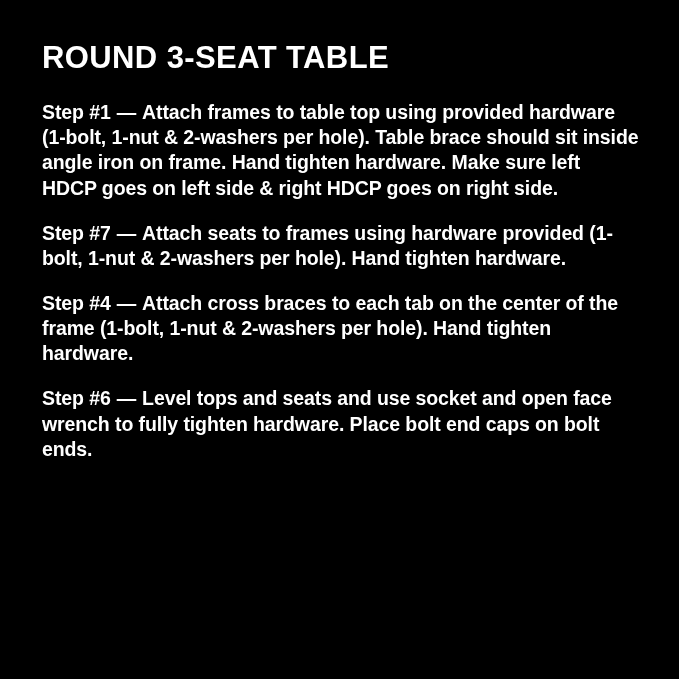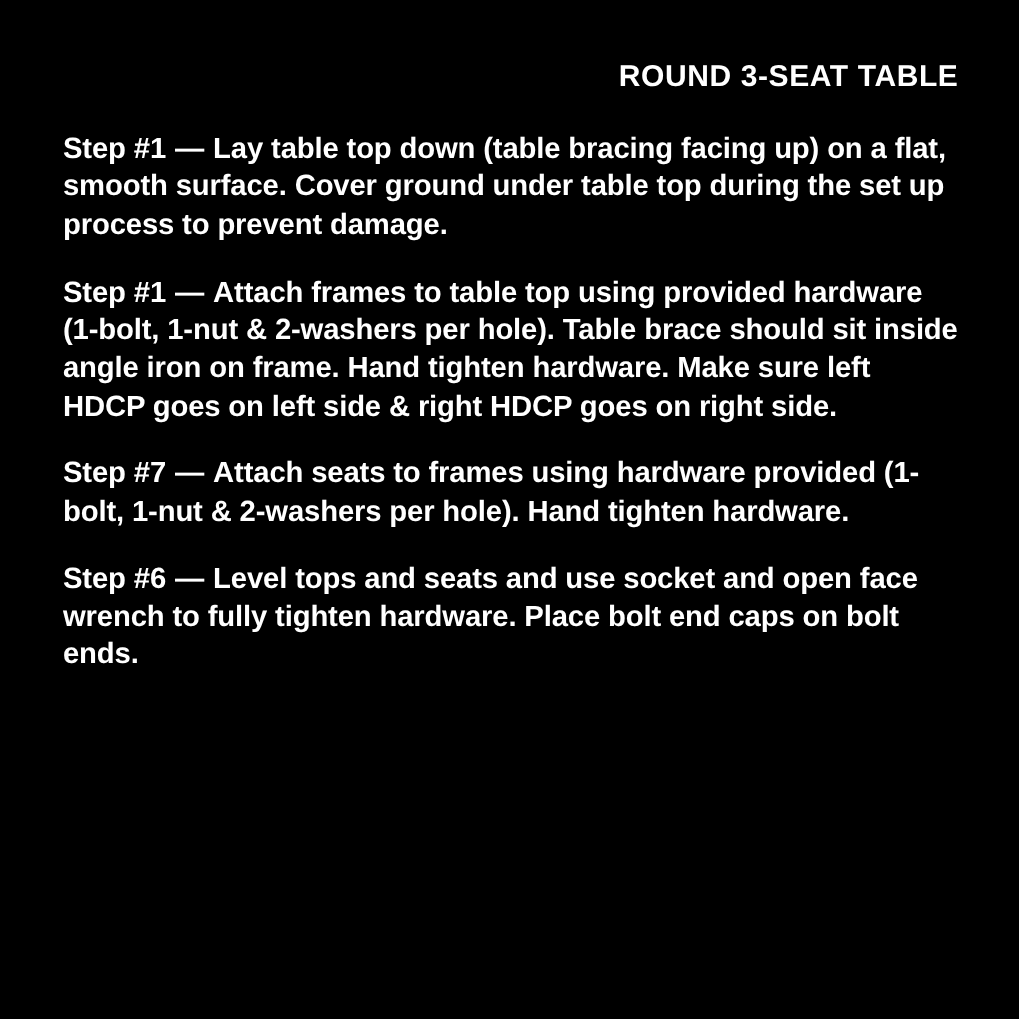--- a/index.html
+++ b/index.html
@@ -16,22 +16,22 @@
     -webkit-font-smoothing: antialiased;
   }
   .sheet {
     box-sizing: border-box;
     width: 679px;
     height: 679px;
     background: #000000;
     padding: 36px 40px 10px 42px;
   }
   .title {
-    text-align: right;
-    font-size: 20px;
+    text-align: left;
+    font-size: 31px;
     font-weight: 800;
     letter-spacing: 0.4px;
     line-height: 1.15;
     margin: 4px 0 0 0;
   }
   .subtitle {
     text-align: center;
     font-size: 24px;
     font-weight: 800;
     letter-spacing: 0.2px;
@@ -61,32 +61,32 @@
 </style>
 </head>
 <body>
 
 <div class="sheet">
 
   <h1 class="title">ROUND 3-SEAT TABLE</h1>
 
   <div class="steps">
 
-    <p class="step">
-      <span class="label">Step #1</span><span class="dash">—</span><span class="body">Lay table top down (table bracing facing up) on a flat, smooth surface. Cover ground under table top during the set up process to prevent damage.</span>
-    </p>
 
     <p class="step">
       <span class="label">Step #1</span><span class="dash">—</span><span class="body">Attach frames to table top using provided hardware (1-bolt, 1-nut &amp; 2-washers per hole). Table brace should sit inside angle iron on frame. Hand tighten hardware. Make sure left HDCP goes on left side &amp; right HDCP goes on right side.</span>
     </p>
 
     <p class="step">
       <span class="label">Step #7</span><span class="dash">—</span><span class="body">Attach seats to frames using hardware provided (1-bolt, 1-nut &amp; 2-washers per hole). Hand tighten hardware.</span>
     </p>
 
+    <p class="step">
+      <span class="label">Step #4</span><span class="dash">—</span><span class="body">Attach cross braces to each tab on the center of the frame (1-bolt, 1-nut &amp; 2-washers per hole). Hand tighten hardware.</span>
+    </p>
 
 
     <p class="step">
       <span class="label">Step #6</span><span class="dash">—</span><span class="body">Level tops and seats and use socket and open face wrench to fully tighten hardware. Place bolt end caps on bolt ends.</span>
     </p>
 
   </div>
 </div>
 
 </body></html>

